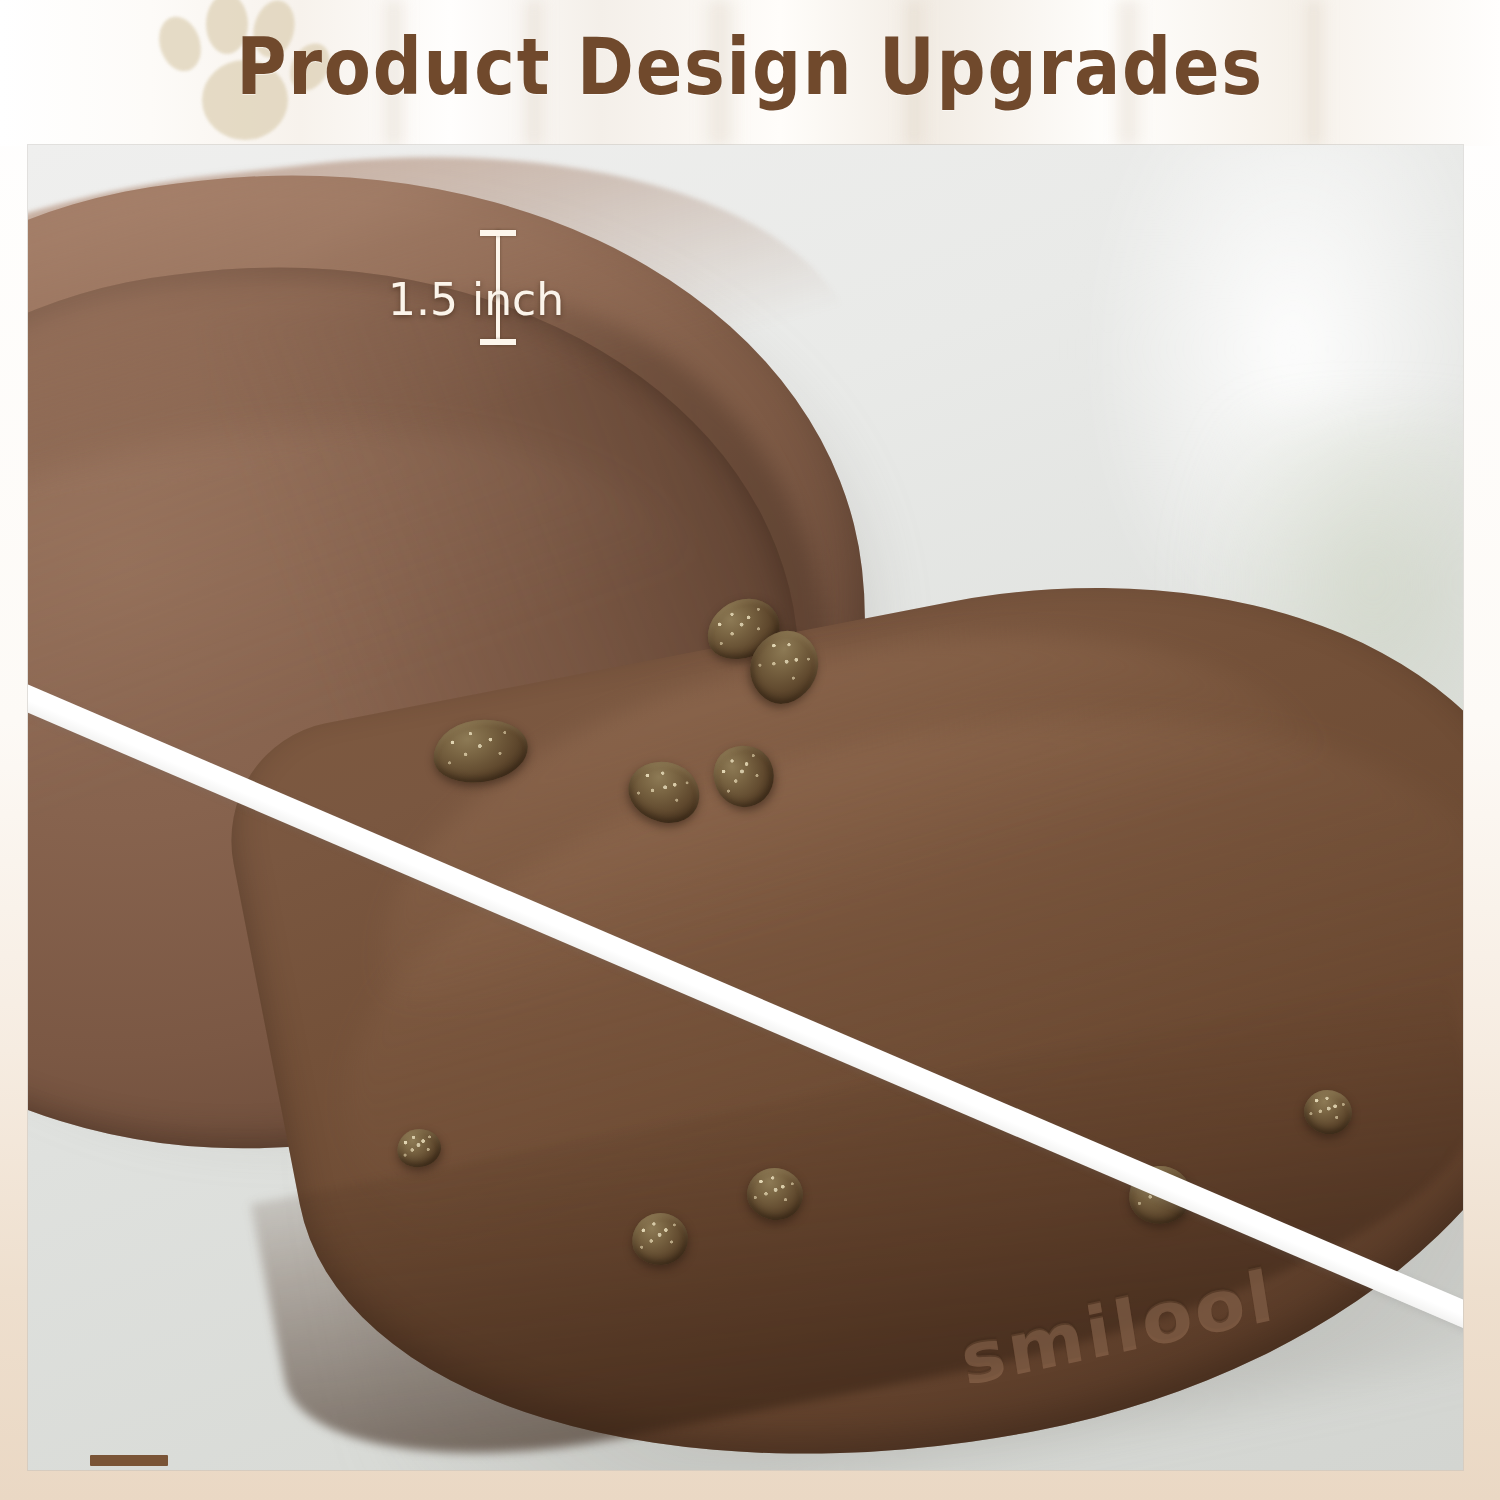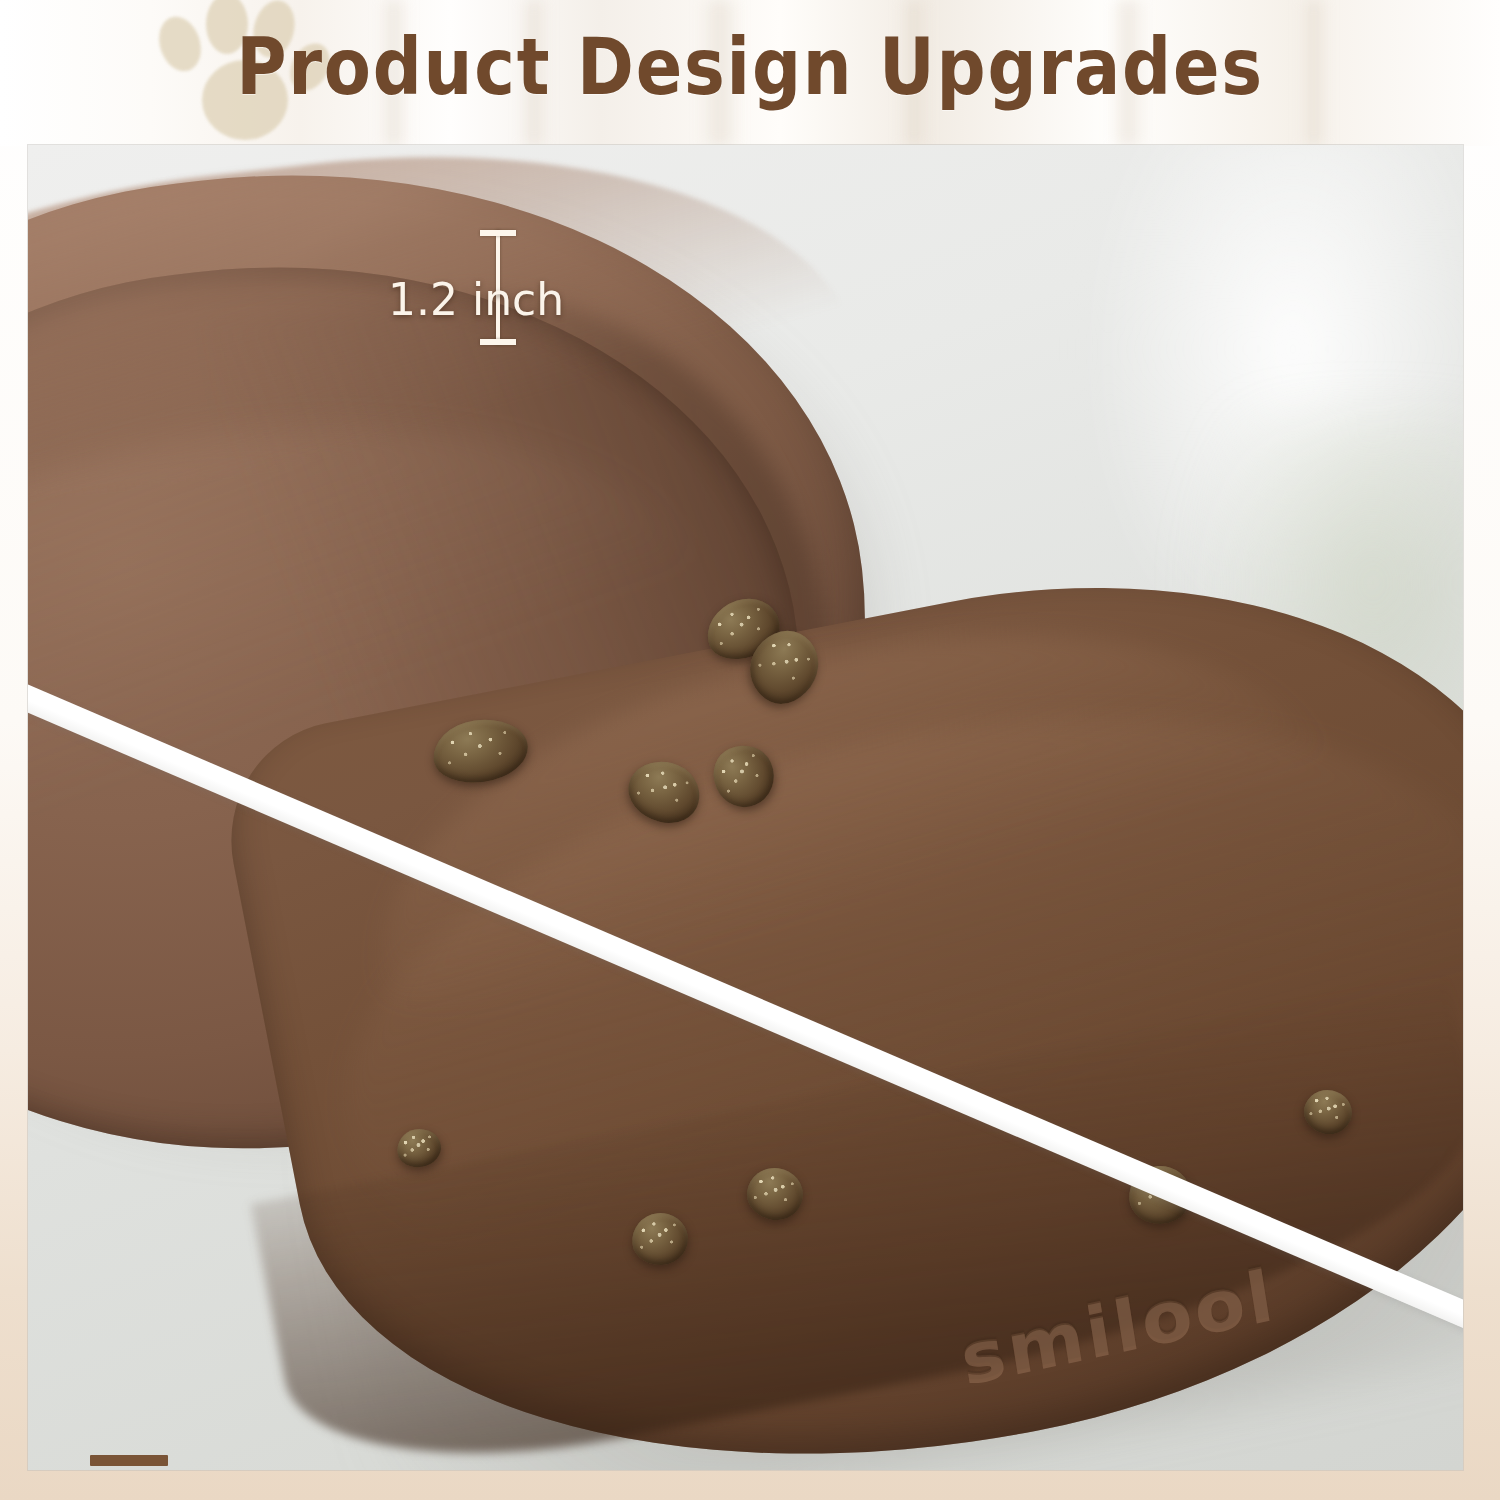--- a/index.html
+++ b/index.html
@@ -356,21 +356,21 @@
         <div class="kibble" style="left: 1276px; top: 945px; width: 48px; height: 44px; transform: rotate(12deg);">
           <div class="k-body" style="border-radius: 50% 50% 48% 52% / 52% 50% 50% 48%;"></div>
           <div class="k-speck" style="border-radius: 50% 50% 48% 52% / 52% 50% 50% 48%;"></div>
         </div>
       </div>
 
     <div class="dim" style="left:450px;top:85px;width:40px;height:115px;">
       <div class="dim-line"></div>
       <div class="dim-cap" style="top:0;"></div>
       <div class="dim-cap" style="bottom:0;"></div>
-      <div class="dim-label">1.2 inch</div>
+      <div class="dim-label">1.5 inch</div>
     </div>
 
 
     <div class="callout callout-bottom">
       <div class="callout-dash"></div>
 
     </div>
 
   </div>
 </div>

